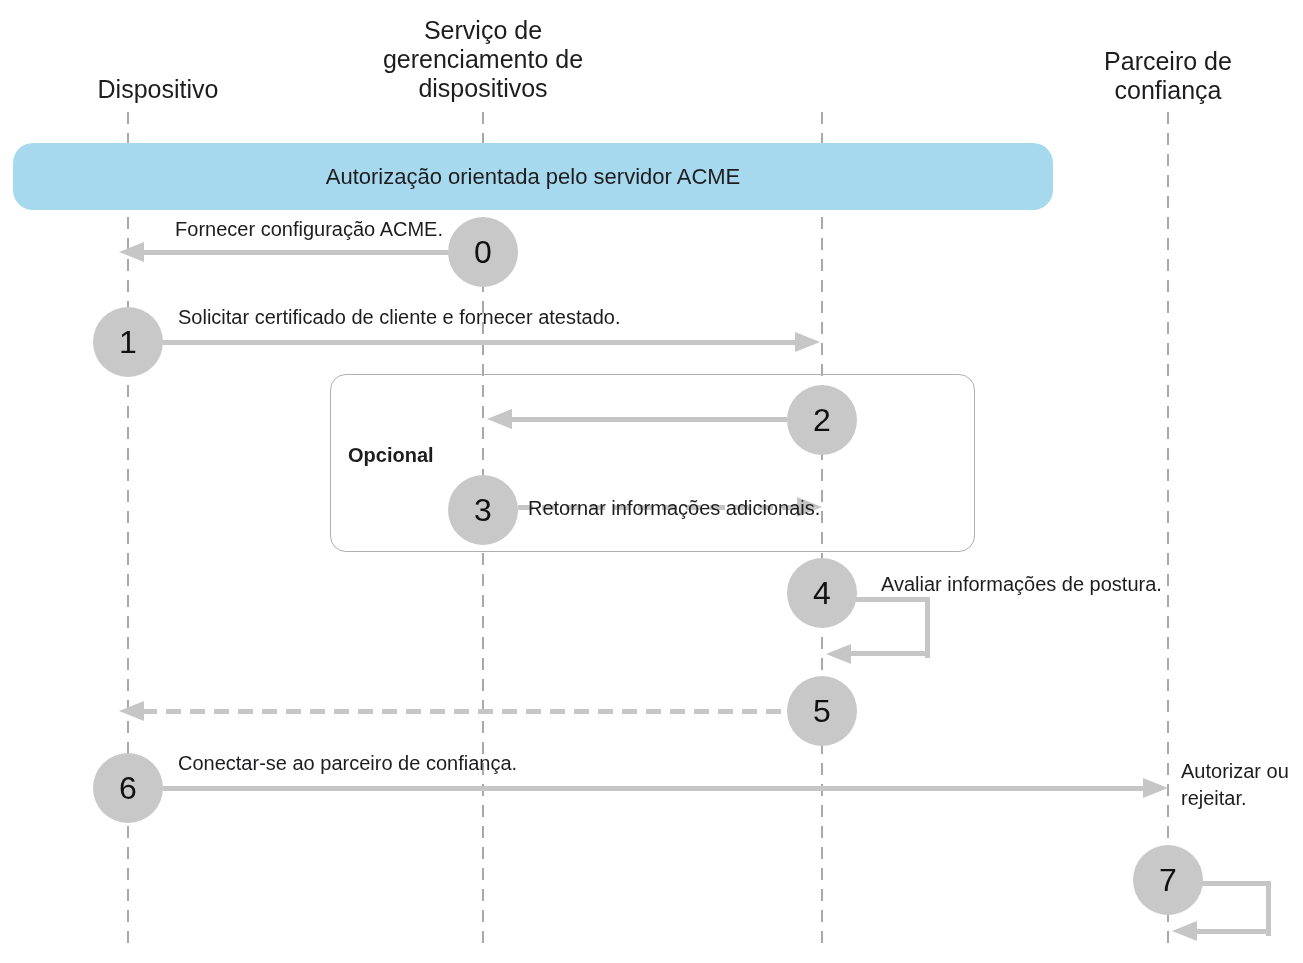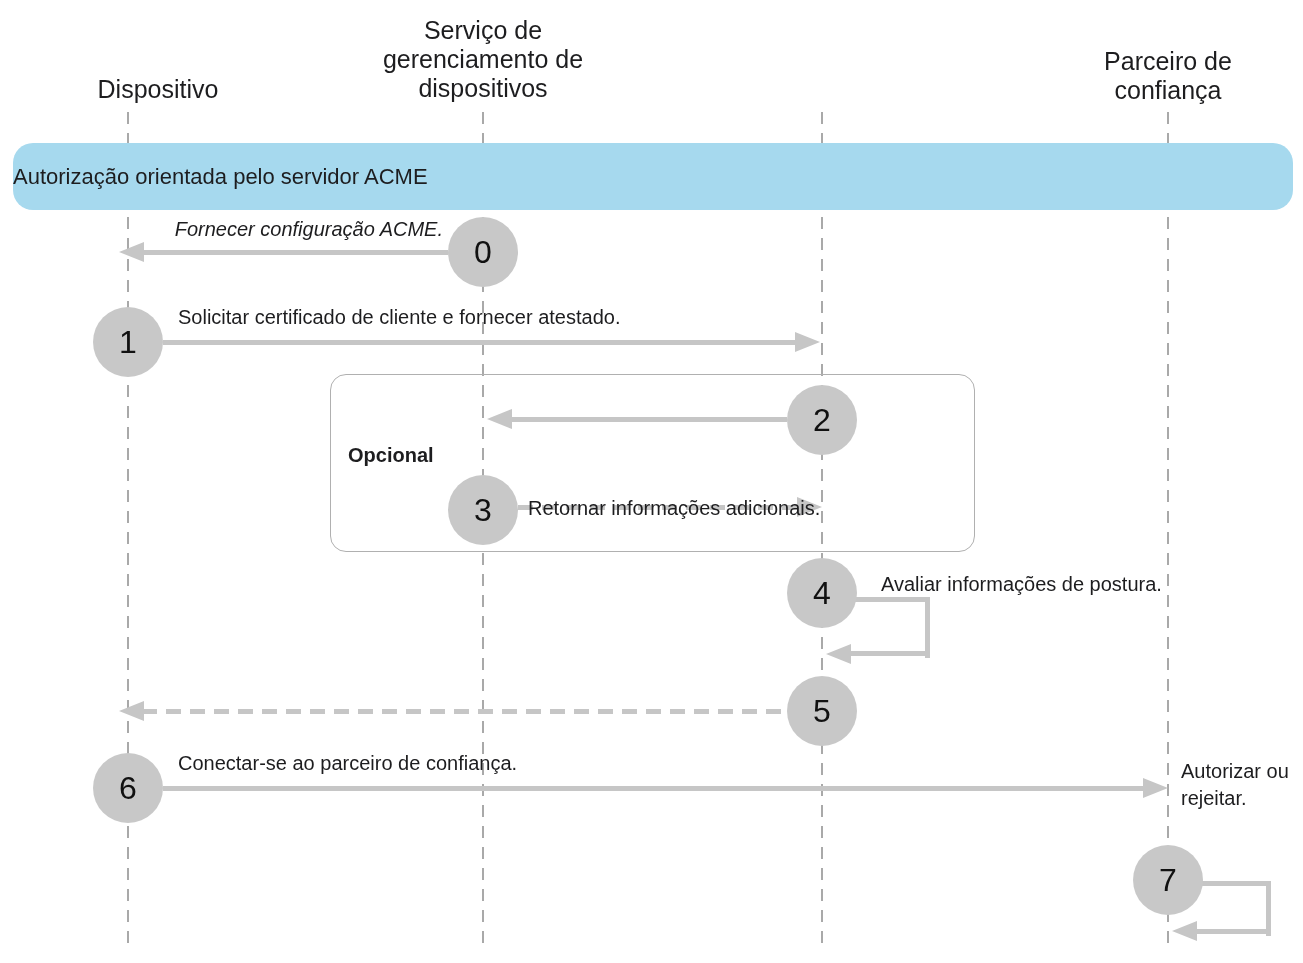--- a/index.html
+++ b/index.html
@@ -7,22 +7,22 @@
   .stage{position:relative;width:1303px;height:963px;background:#ffffff;overflow:hidden;}
 
   
   .lifeline{position:absolute;width:2px;top:112px;height:833px;z-index:1;
     background:repeating-linear-gradient(180deg,#a9a9a9 0 12px,transparent 12px 21px);}
 
   
   .actor-label{position:absolute;width:220px;text-align:center;font-size:25px;line-height:29px;z-index:4;}
 
   
-  .banner{position:absolute;left:13px;top:143px;width:1280px;height:67px;border-radius:20px;
-    background:#a6d9ee;z-index:2;display:flex;align-items:center;justify-content:flex-start;}
+  .banner{position:absolute;left:13px;top:143px;width:1040px;height:67px;border-radius:20px;
+    background:#a6d9ee;z-index:2;display:flex;align-items:center;justify-content:center;}
   .banner-title{font-size:22px;color:#1d1d1f;}
 
   
   .opt-box{position:absolute;left:330px;top:374px;width:645px;height:178px;border:1.5px solid #b0b0b0;
     border-radius:16px;z-index:2;background:transparent;box-sizing:border-box;}
   .opt-label{position:absolute;left:348px;top:444px;font-size:20px;font-weight:600;z-index:4;}
 
   
   .circle{position:absolute;width:70px;height:70px;border-radius:50%;background:#c8c8c8;z-index:5;
     display:flex;align-items:center;justify-content:center;}
@@ -33,21 +33,21 @@
   .vline{position:absolute;width:5px;background:#c6c6c6;z-index:3;}
   .hdash{position:absolute;height:5px;z-index:3;
     background:repeating-linear-gradient(90deg,#c6c6c6 0 15px,transparent 15px 24px);}
   .head-left{position:absolute;width:0;height:0;z-index:3;
     border-top:10px solid transparent;border-bottom:10px solid transparent;border-right:25px solid #c6c6c6;}
   .head-right{position:absolute;width:0;height:0;z-index:3;
     border-top:10px solid transparent;border-bottom:10px solid transparent;border-left:25px solid #c6c6c6;}
 
   
   .msg{position:absolute;font-size:20px;line-height:24px;white-space:nowrap;z-index:4;}
-  .msg.right{text-align:right;font-style:italic;}
+  .msg.right{text-align:right;}
   .note{position:absolute;font-size:20px;line-height:27px;z-index:4;width:125px;}
 </style>
 </head>
 <body>
 
 <div class="stage">
 
   <div class="lifeline" style="left:127px;"></div>
   <div class="lifeline" style="left:482px;"></div>
   <div class="lifeline" style="left:821px;"></div>

